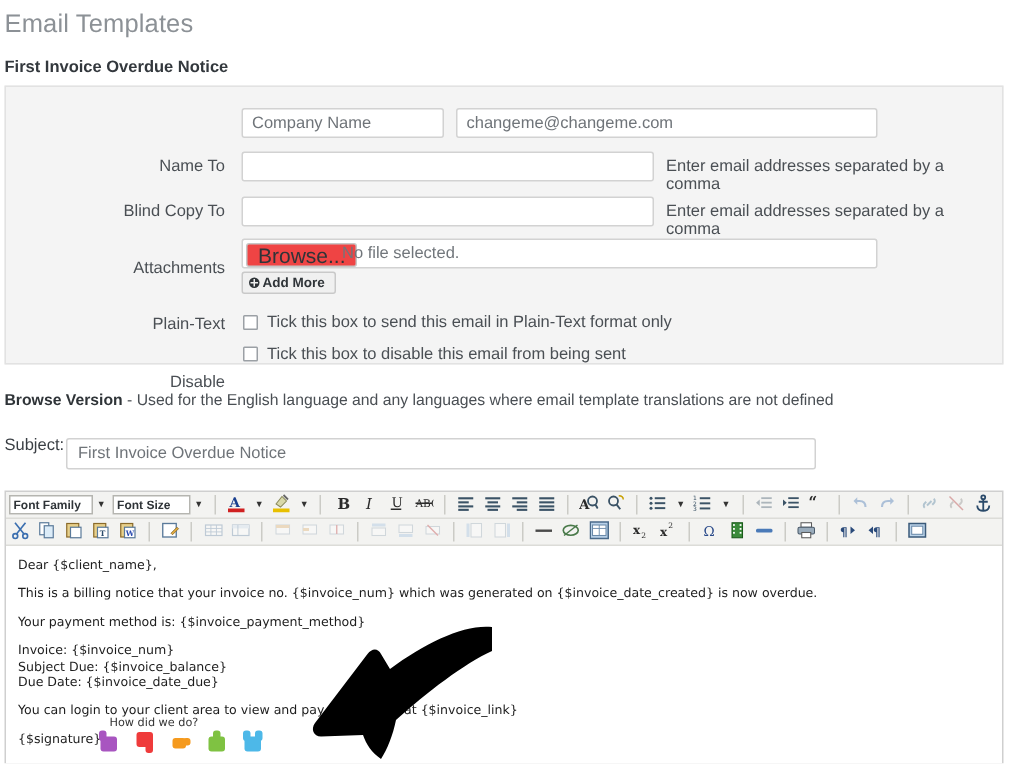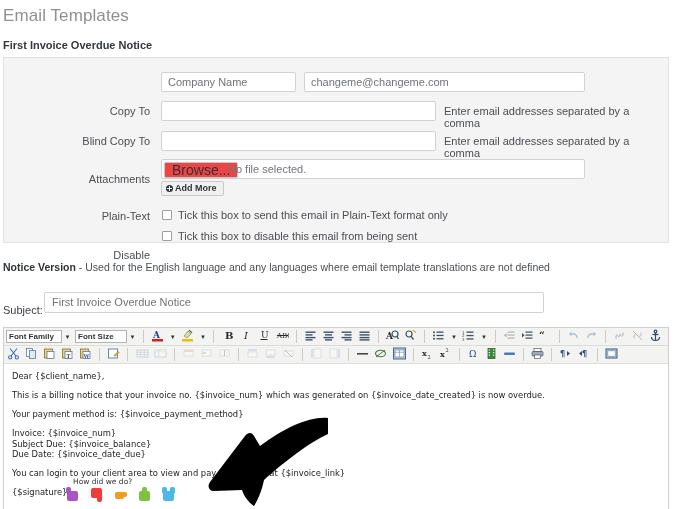--- a/index.html
+++ b/index.html
@@ -80,21 +80,21 @@
   }
   .cbtext{position:absolute;font-size:11px;color:#4a4f54;}
 
   
   .defver{
     position:absolute;left:3px;top:261px;font-size:10.5px;color:#4a4f54;
   }
   .defver b{font-weight:bold;color:#2f3438;}
 
   
-  .subj-label{position:absolute;left:3px;top:304px;font-size:11px;color:#3a3f44;}
+  .subj-label{position:absolute;left:3px;top:291px;font-size:11px;color:#3a3f44;}
   .subj-input{
     position:absolute;left:44px;top:292px;width:500px;height:21px;box-sizing:border-box;
     background:#fff;border:1px solid #d2d2d2;border-radius:2px;
     padding:0 7px;line-height:19px;font-size:11px;color:#6f7479;
     font-family:"Liberation Sans", sans-serif;
   }
 
   
   .editor{
     position:absolute;left:3px;top:327px;width:666px;height:182px;
@@ -182,21 +182,21 @@
 <div class="page">
 
   <div class="page-title">Email Templates</div>
   <div class="sub-title">First Invoice Overdue Notice</div>
 
   <div class="panel">
 
     <div class="finput" style="left:157px;top:14px;width:135px;">Company Name</div>
     <div class="finput" style="left:300px;top:14px;width:281px;">changeme@changeme.com</div>
 
-    <div class="flabel" style="left:0;top:47px;">Copy To</div>
+    <div class="flabel" style="left:0;top:47px;">Name To</div>
     <div class="finput" style="left:157px;top:43px;width:275px;"></div>
     <div class="fhint" style="left:440px;top:47px;">Enter email addresses separated by a comma</div>
 
     <div class="flabel" style="left:0;top:77px;">Blind Copy To</div>
     <div class="finput" style="left:157px;top:73px;width:275px;"></div>
     <div class="fhint" style="left:440px;top:77px;">Enter email addresses separated by a comma</div>
 
     <div class="flabel" style="left:0;top:115px;">Attachments</div>
     <div class="filebox" style="left:157px;top:101px;width:424px;">
       <div class="browse-btn">Browse...</div>
@@ -208,21 +208,21 @@
 
     <div class="flabel" style="left:0;top:152px;">Plain-Text</div>
     <div class="cbox" style="left:158px;top:152px;"></div>
     <div class="cbtext" style="left:174px;top:151px;">Tick this box to send this email in Plain-Text format only</div>
 
     <div class="flabel" style="left:0;top:191px;">Disable</div>
     <div class="cbox" style="left:158px;top:173px;"></div>
     <div class="cbtext" style="left:174px;top:172px;">Tick this box to disable this email from being sent</div>
   </div>
 
-  <div class="defver"><b>Notice Version</b><span> - Used for the English language and any languages where email template translations are not defined</span></div>
+  <div class="defver"><b>Browse Version</b><span> - Used for the English language and any languages where email template translations are not defined</span></div>
 
   <div class="subj-label">Subject:</div>
   <div class="subj-input" placeholder="Subject">First Invoice Overdue Notice</div>
 
   <div class="editor">
 
     <div class="tb">
       <span class="tbsel" style="width:56px;">Font Family</span><span class="tbcaret"><span class="arrowdn">▼</span></span>
       <span class="tbsel" style="width:52px;">Font Size</span><span class="tbcaret"><span class="arrowdn">▼</span></span>
       <span class="tbsep"></span>

